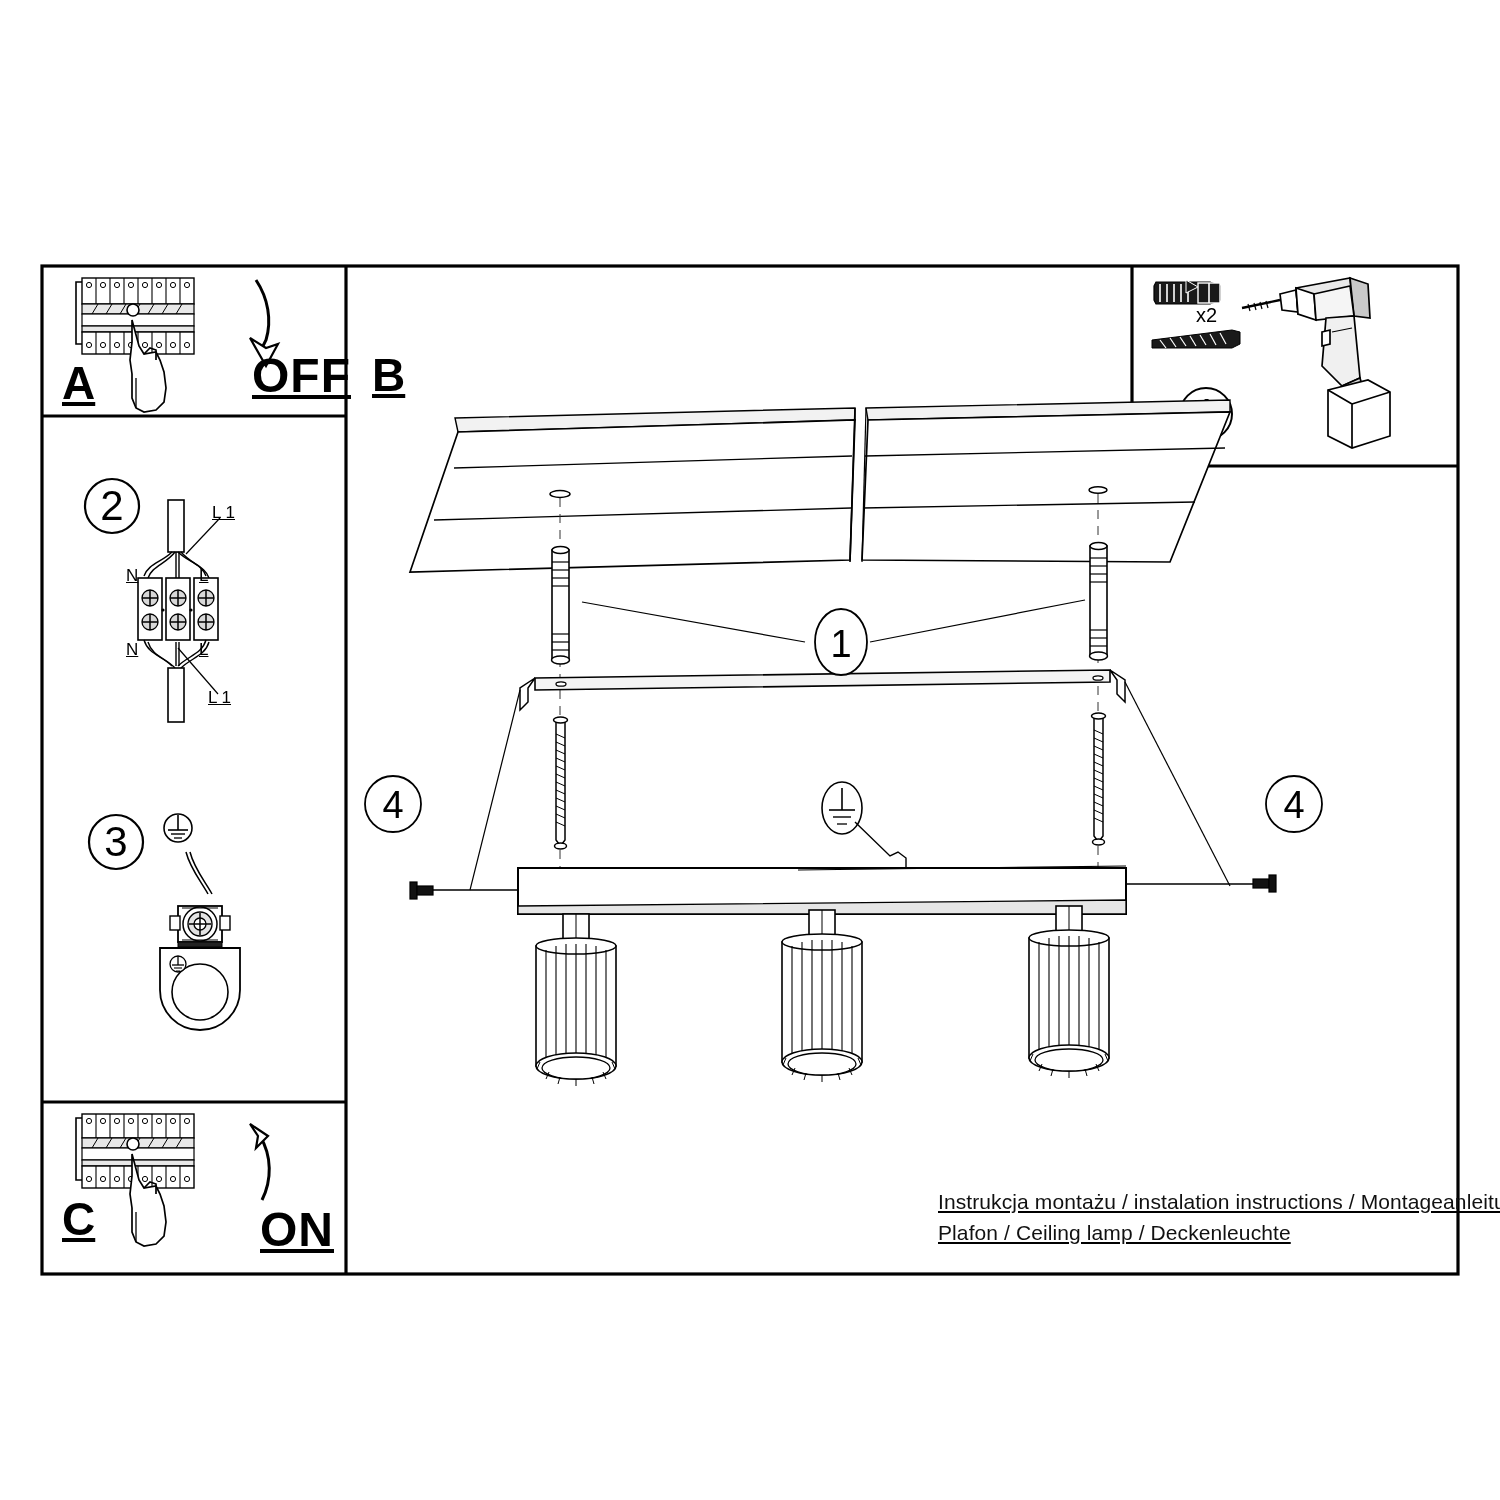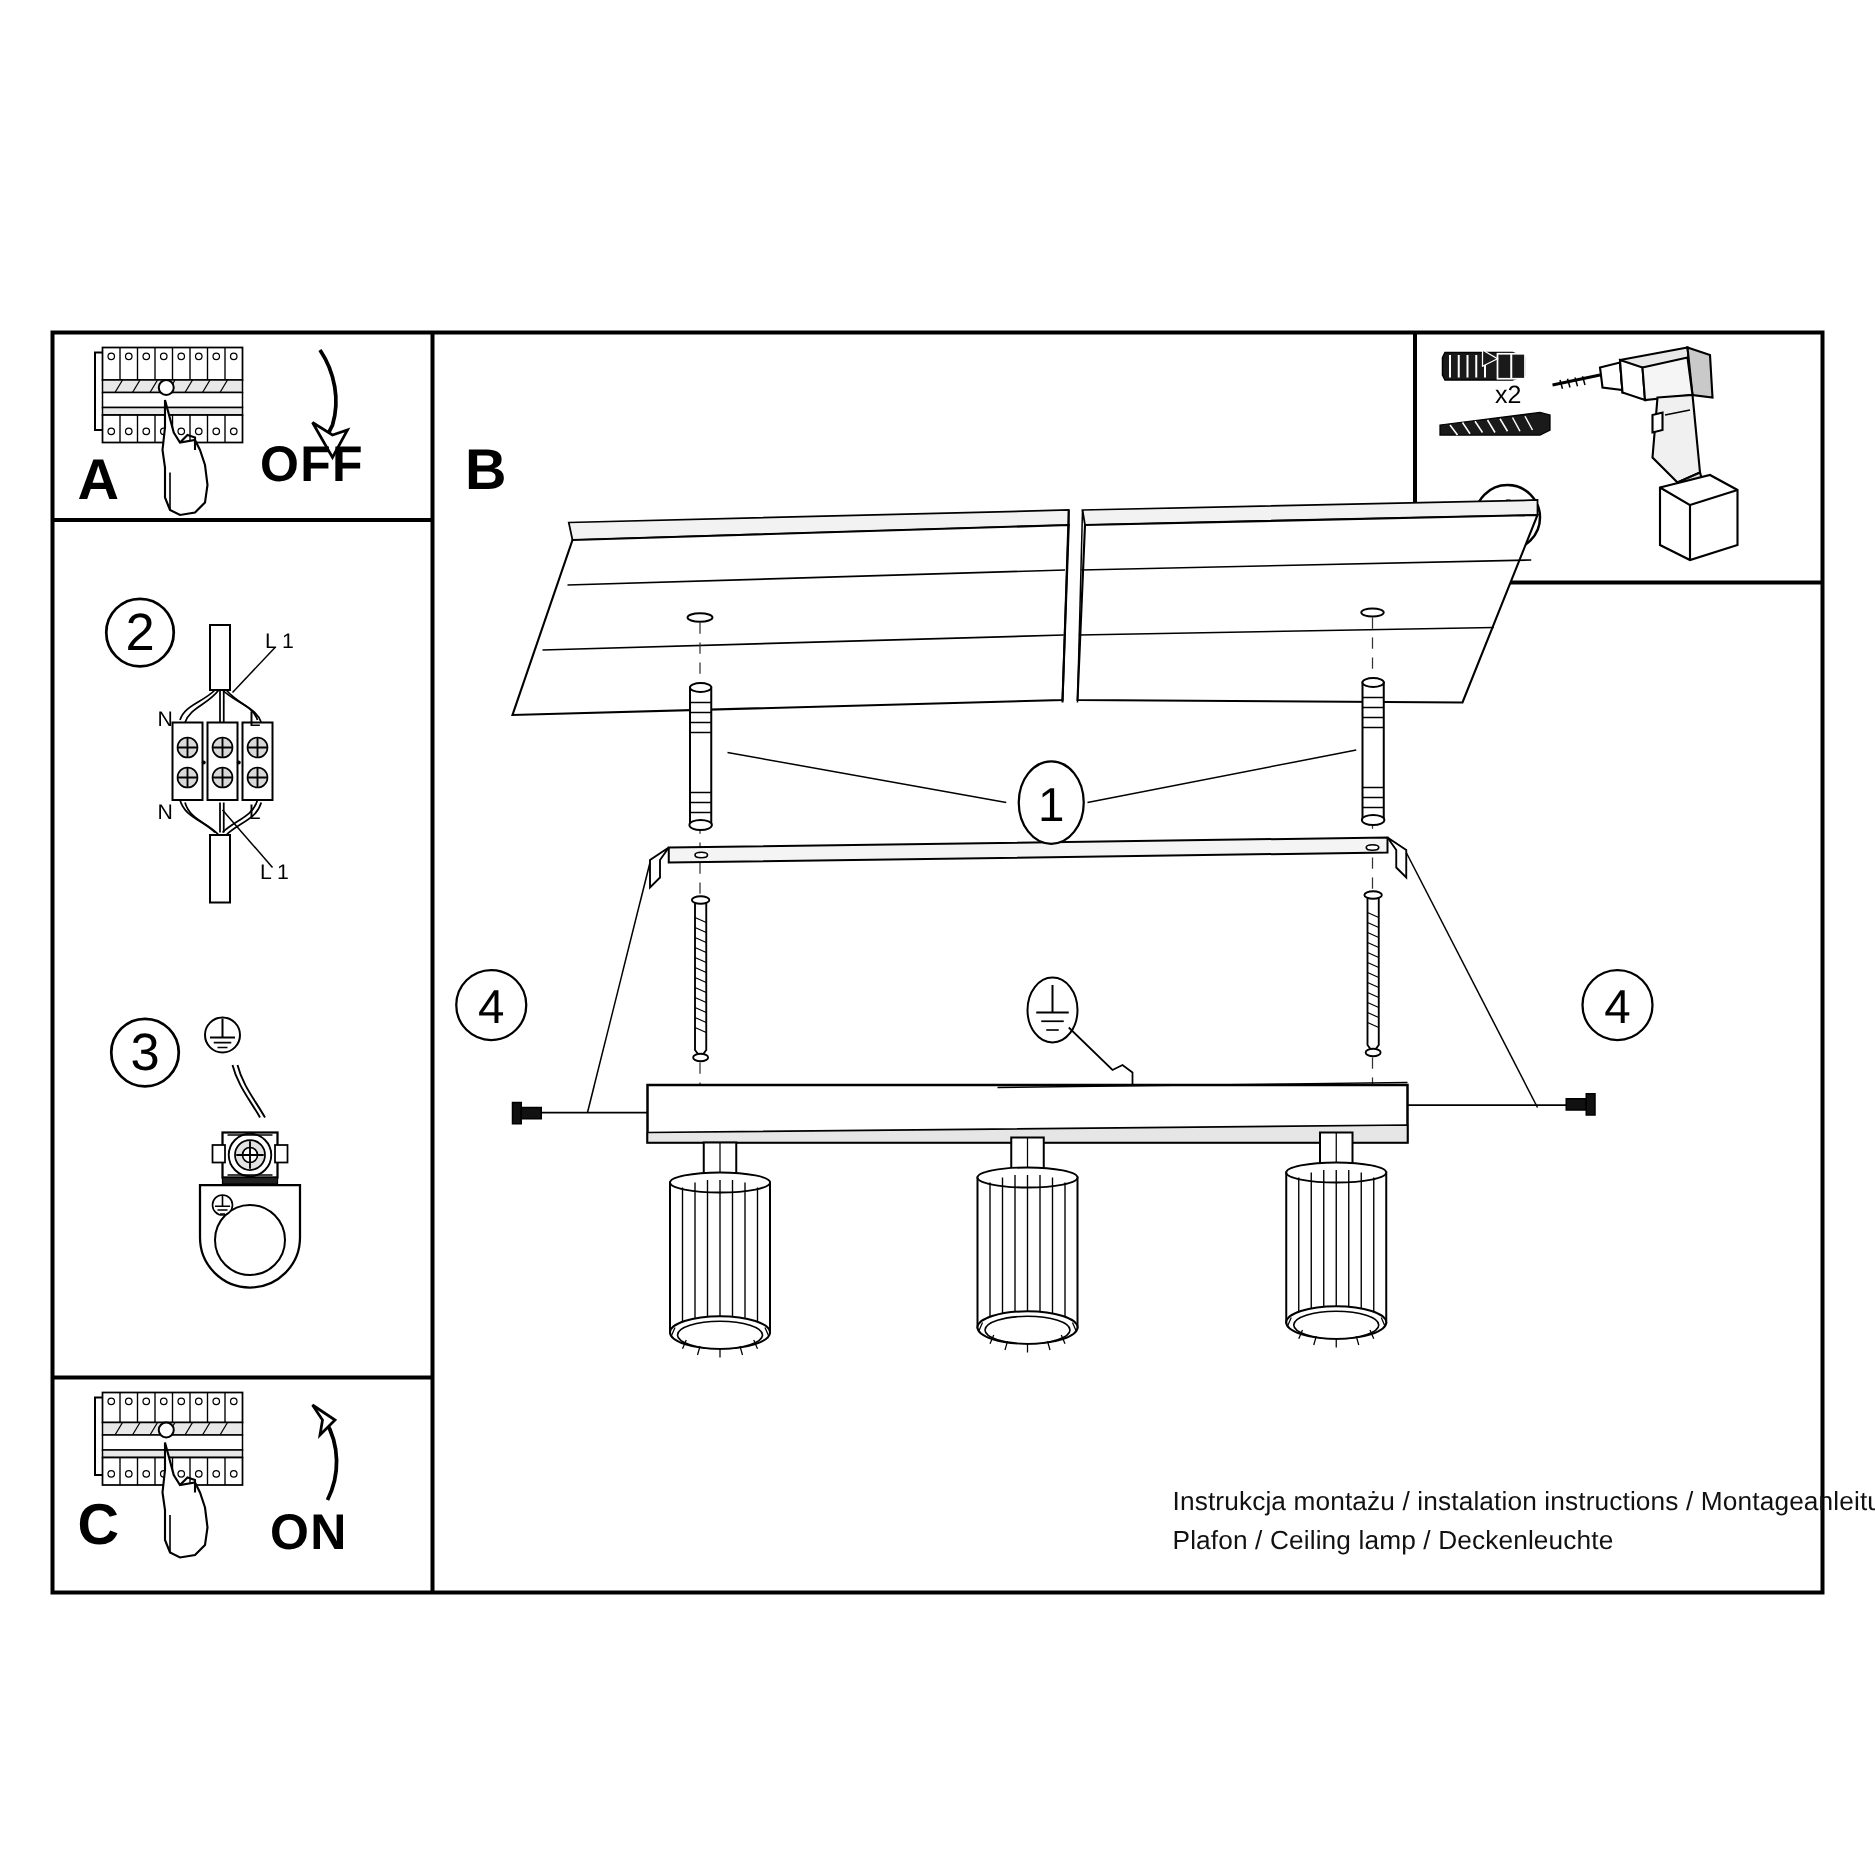--- a/index.html
+++ b/index.html
@@ -1,23 +1,23 @@
 <!DOCTYPE html>
 <html><head>
 <meta charset="utf-8">
 <style>
   html,body{margin:0;padding:0;background:#ffffff;}
   body{width:1500px;height:1500px;font-family:"Liberation Sans",sans-serif;color:#000;}
   #stage{position:relative;width:1500px;height:1500px;overflow:hidden;background:#fff;}
-  .abs{position:absolute;}
+  .abs{position:absolute;text-decoration:underline;}
   svg{display:block;}
   .cap-line{font-family:"Liberation Sans",sans-serif;font-size:21px;color:#111;letter-spacing:.1px;white-space:nowrap;}
   #caption{left:938px;top:1186px;line-height:31px;}
   .bigletter{font-size:46px;font-weight:700;font-family:"Liberation Sans",sans-serif;line-height:1;}
-  .word{font-size:40px;font-weight:700;font-family:"Liberation Sans",sans-serif;line-height:1;letter-spacing:1px;}
+  .word{font-size:48px;font-weight:700;font-family:"Liberation Sans",sans-serif;line-height:1;letter-spacing:1px;margin-left:44px;}
 </style>
 </head>
 <body>
 
 <div id="stage">
 
   <div class="abs" style="left:0;top:0;">
     <svg width="1500" height="1500" viewBox="0 0 1500 1500">
 
       <rect x="42" y="266" width="1416" height="1008" fill="none" stroke="#000" stroke-width="3.2"></rect>

